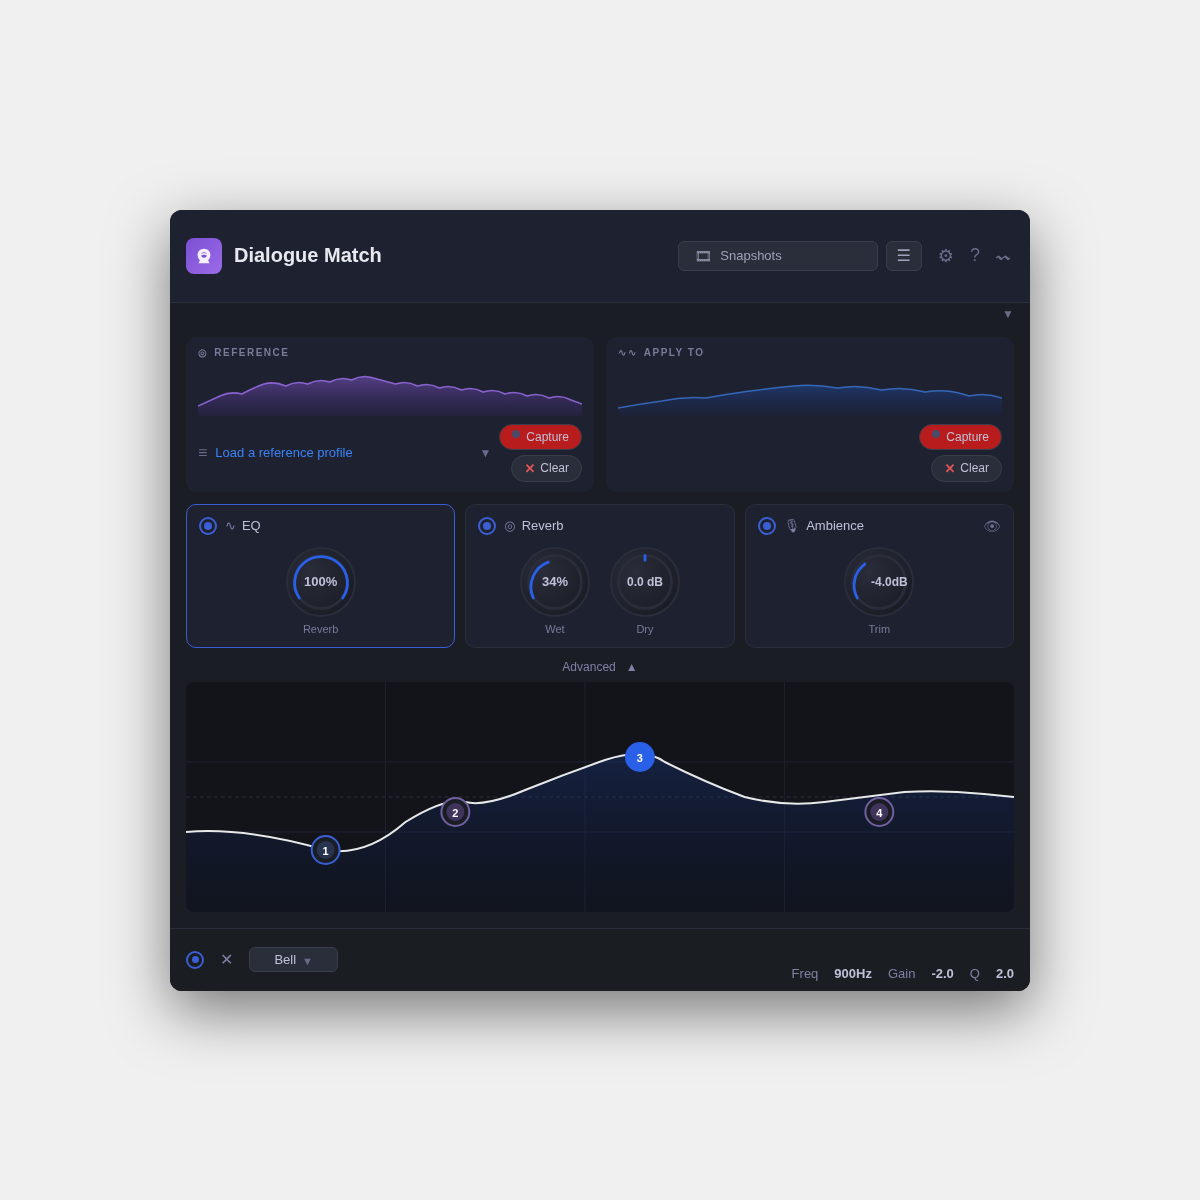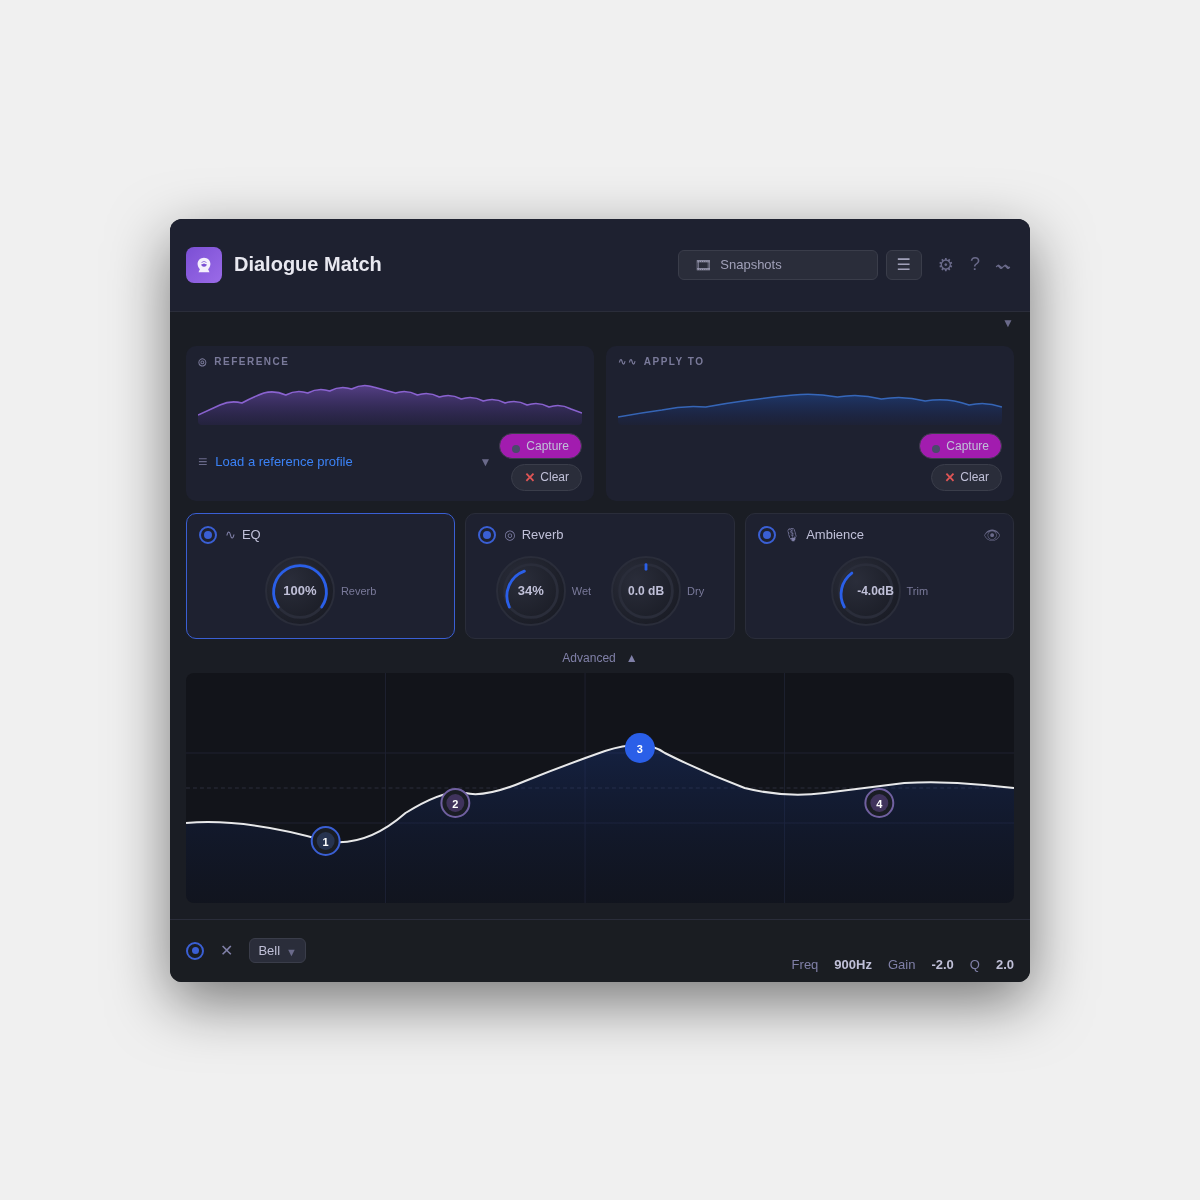--- a/index.html
+++ b/index.html
@@ -116,28 +116,28 @@
     }
     .profile-select {
       flex: 1;
       background: transparent;
       border: none;
       color: #3b82f6;
       font-size: 13px;
       cursor: pointer;
     }
     .capture-btn {
-      background: #a21caf;
+      background: #b91c1c;
       border: 1px solid #3a3d4a;
       border-radius: 20px;
       color: #c0c0d8;
       font-size: 12px;
       padding: 5px 12px;
       cursor: pointer;
-      display: flex; align-items: flex-end; gap: 6px;
+      display: flex; align-items: flex-start; gap: 6px;
       white-space: nowrap;
     }
     .capture-dot {
       width: 8px; height: 8px;
       background: #4a4a6a;
       border-radius: 50%;
     }
     .clear-btn {
       background: #2a2d3a;
       border: 1px solid #3a3d4a;
@@ -188,21 +188,21 @@
       color: #c0c0d8;
       font-size: 13px;
       font-weight: 500;
       display: flex; align-items: center; gap: 6px;
     }
     .module-title-icon { color: #8080a8; }
     .knob-area {
       display: flex; justify-content: center; gap: 20px;
     }
     .knob-container {
-      display: flex; flex-direction: row; align-items: center; gap: 6px;
+      display: flex; flex-direction: column; align-items: center; gap: 6px;
     }
     .knob {
       width: 70px; height: 70px;
       border-radius: 50%;
       background: radial-gradient(circle at 35% 35%, #2a2d3a, #161820);
       border: 2px solid #2a2d3a;
       position: relative;
       display: flex; align-items: center; justify-content: center;
       cursor: pointer;
     }
@@ -254,21 +254,21 @@
     }
     .bottom-x {
       color: #8080a8; font-size: 16px; cursor: pointer;
     }
     .filter-select {
       background: #2a2d3a;
       border: 1px solid #3a3d4a;
       border-radius: 6px;
       color: #c0c0d8;
       font-size: 13px;
-      padding: 4px 8px;
+      padding: 4px 24px;
       cursor: pointer;
       display: flex; align-items: flex-end; gap: 6px;
     }
     .freq-info {
       margin-left: auto;
       display: flex; gap: 16px; align-items: center;
       color: #8080a8; font-size: 13px; margin-top: 27px;
     }
     .freq-val { color: #c0c0d8; font-weight: 600; }
   </style>

